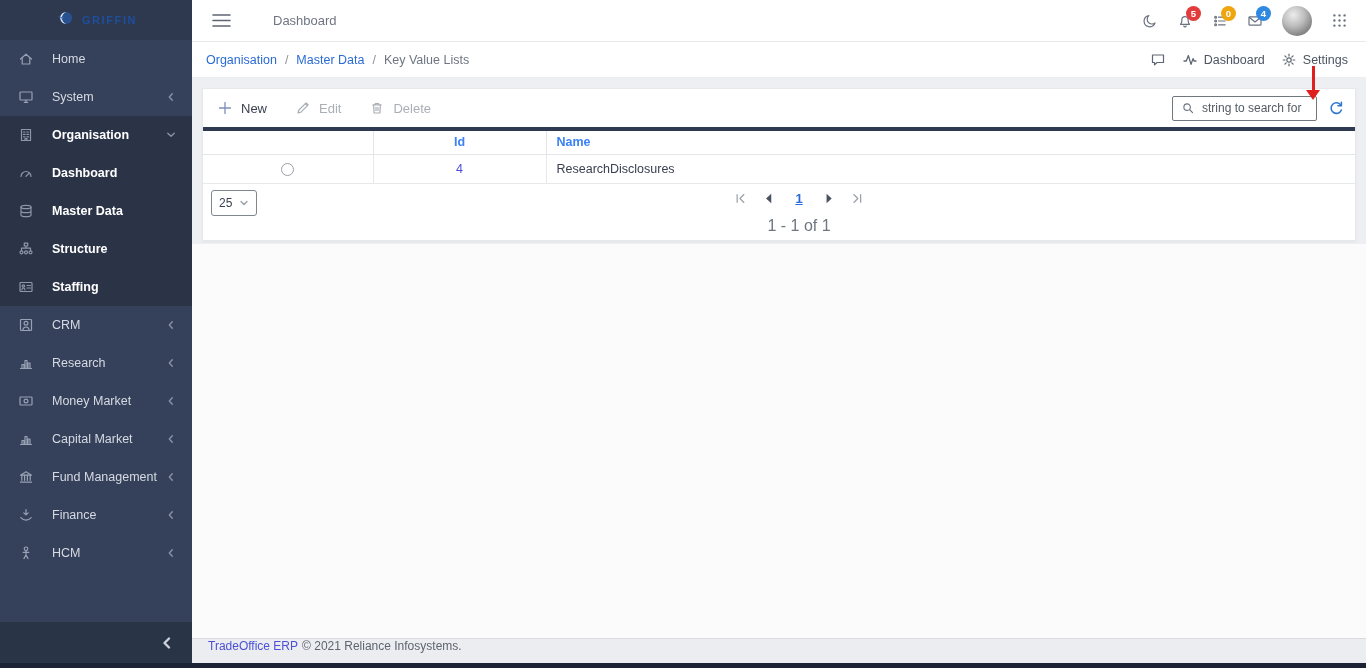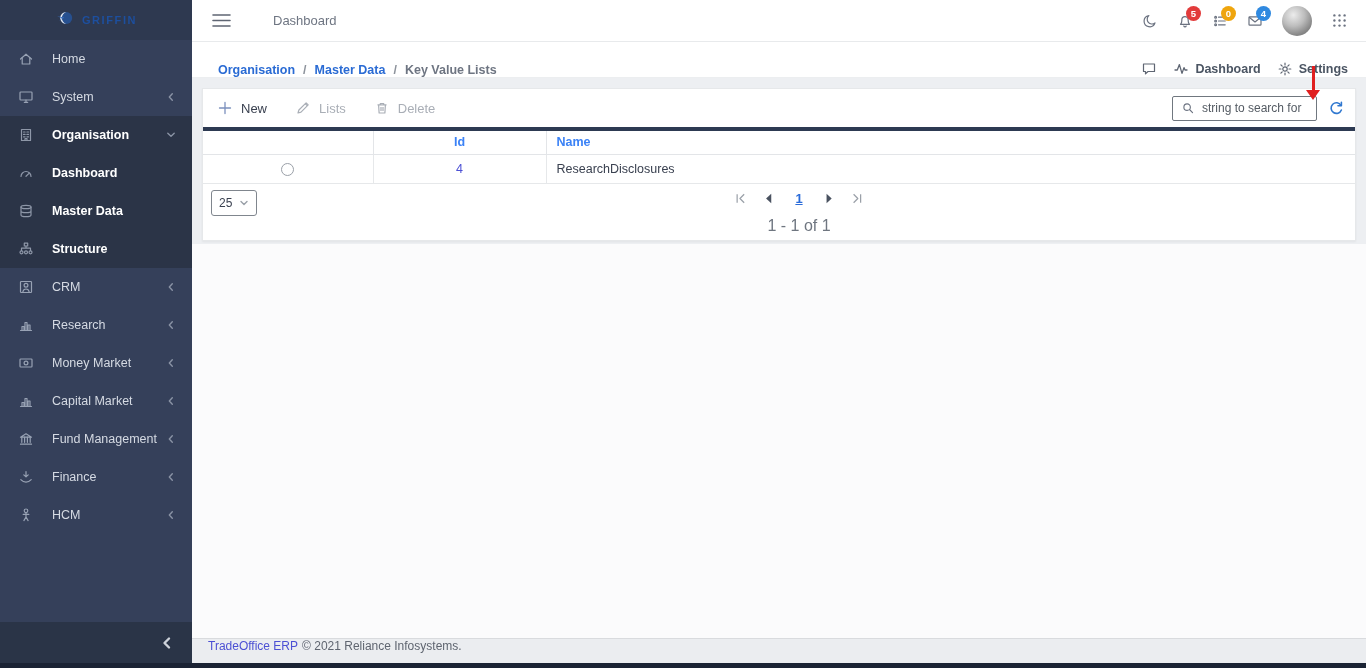--- a/index.html
+++ b/index.html
@@ -20,21 +20,21 @@
   
   .main { position:absolute; left:192px; top:0; right:0; bottom:0; display:flex; flex-direction:column; }
   .topbar { height:42px; flex:0 0 42px; background:#fff; border-bottom:1px solid #e8eaec; display:flex; align-items:center; padding:0 18px 0 20px; }
   .hamburger { color:#5f6673; cursor:pointer; display:flex; }
   .topbar-title { margin-left:42px; color:#6e7582; font-size:13px; }
   .topbar-right { margin-left:auto; display:flex; align-items:center; gap:19px; }
   .tb-ic { position:relative; color:#6b7280; cursor:pointer; display:flex; }
   .badge { position:absolute; top:-7px; right:-8px; min-width:15px; height:15px; border-radius:8px; color:#fff; font-size:9.5px; font-weight:700; display:flex; align-items:center; justify-content:center; padding:0 3px; }
   .avatar { width:30px; height:30px; border-radius:50%; background:radial-gradient(circle at 38% 30%, #ececec 0%, #bdbdbd 40%, #8a8a8a 70%, #636363 100%); cursor:pointer; flex:0 0 30px; }
 
-  .crumb-bar { height:36px; flex:0 0 36px; background:#fff; border-bottom:1px solid #eceef0; display:flex; align-items:flex-end; padding:0 18px 0 26px; font-size:12.5px;font-weight:bold; }
+  .crumb-bar { height:36px; flex:0 0 36px; background:#fff; border-bottom:1px solid #eceef0; display:flex; align-items:center; padding:0 18px 0 14px; font-size:12.5px; }
   .crumb a { color:#2a6bd4; text-decoration:none; cursor:pointer; }
   .crumb .sep { color:#8d939c; margin:0 8px; }
   .crumb .current { color:#6e7582; }
   .crumb-actions { margin-left:auto; display:flex; align-items:center; gap:16px; color:#4b5563; }
   .crumb-actions .act { display:flex; align-items:center; gap:6px; cursor:pointer; font-size:12.5px; color:#4b5563; }
   .crumb-actions .aicon { color:#5f6673; display:flex; }
 
   .content { flex:1; position:relative; background:#fbfbfc; }
   .gray-band { position:absolute; left:0; top:0; right:0; height:166px; background:#edeff2; }
 
@@ -144,20 +144,28 @@
         <div class="nav-item submenu">
           <span class="nicon"><svg width="16" height="16" viewBox="0 0 16 16" fill="none" stroke="currentColor" stroke-width="1.2" stroke-linecap="round" stroke-linejoin="round">
               <rect x="6.3" y="2.2" width="3.4" height="2.8"></rect>
               <path d="M8 5 V7.2 M3.5 9.4 V7.2 H12.5 V9.4"></path>
               <circle cx="3.5" cy="11.3" r="1.5"></circle>
               <circle cx="8" cy="11.3" r="1.5"></circle>
               <circle cx="12.5" cy="11.3" r="1.5"></circle>
             </svg></span>
           <span>Structure</span>
         </div>
+        <div class="nav-item submenu">
+          <span class="nicon"><svg width="16" height="16" viewBox="0 0 16 16" fill="none" stroke="currentColor" stroke-width="1.2" stroke-linecap="round" stroke-linejoin="round">
+              <rect x="2" y="3.5" width="12" height="9" rx="0.8"></rect>
+              <circle cx="5.4" cy="7" r="1.2"></circle>
+              <path d="M3.8 10.8 c.3-1.2 1-1.8 1.6-1.8 s1.3.6 1.6 1.8 M9 6.5 H12.4 M9 9 H12.4"></path>
+            </svg></span>
+          <span>Staffing</span>
+        </div>
         <div class="nav-item">
           <span class="nicon"><svg width="16" height="16" viewBox="0 0 16 16" fill="none" stroke="currentColor" stroke-width="1.2" stroke-linecap="round" stroke-linejoin="round">
               <rect x="2.5" y="2.5" width="11" height="11" rx="0.8"></rect>
               <circle cx="8" cy="6.3" r="1.9"></circle>
               <path d="M4.8 13 c.4-2 1.7-3 3.2-3 s2.8 1 3.2 3"></path>
             </svg></span>
           <span>CRM</span>
           <span class="chev">
             <svg width="10" height="10" viewBox="0 0 10 10" fill="none" stroke="currentColor" stroke-width="1.4" stroke-linecap="round" stroke-linejoin="round">
               <path d="M6.3 1.8 L3.3 5 L6.3 8.2"></path>
@@ -343,21 +351,21 @@
                 </svg>
             </span>
             <span>New</span>
           </button>
           <button class="tool-btn disabled">
             <span class="ticon">
               <svg width="16" height="16" viewBox="0 0 16 16" fill="none" stroke="currentColor" stroke-width="1.2" stroke-linejoin="round">
                   <path d="M3 13 L3.9 10 L11.1 2.8 L13.2 4.9 L6 12.1 Z M10.2 3.7 L12.3 5.8"></path>
                 </svg>
             </span>
-            <span>Lists</span>
+            <span>Edit</span>
           </button>
           <button class="tool-btn disabled">
             <span class="ticon">
               <svg width="16" height="16" viewBox="0 0 16 16" fill="none" stroke="currentColor" stroke-width="1.2" stroke-linejoin="round">
                   <path d="M3.5 4.8 H12.5 M6.3 4.8 V3.5 H9.7 V4.8 M4.6 4.8 L5.1 13 H10.9 L11.4 4.8 M7 7 V11 M9 7 V11"></path>
                 </svg>
             </span>
             <span>Delete</span>
           </button>
           <div class="search-wrap">

